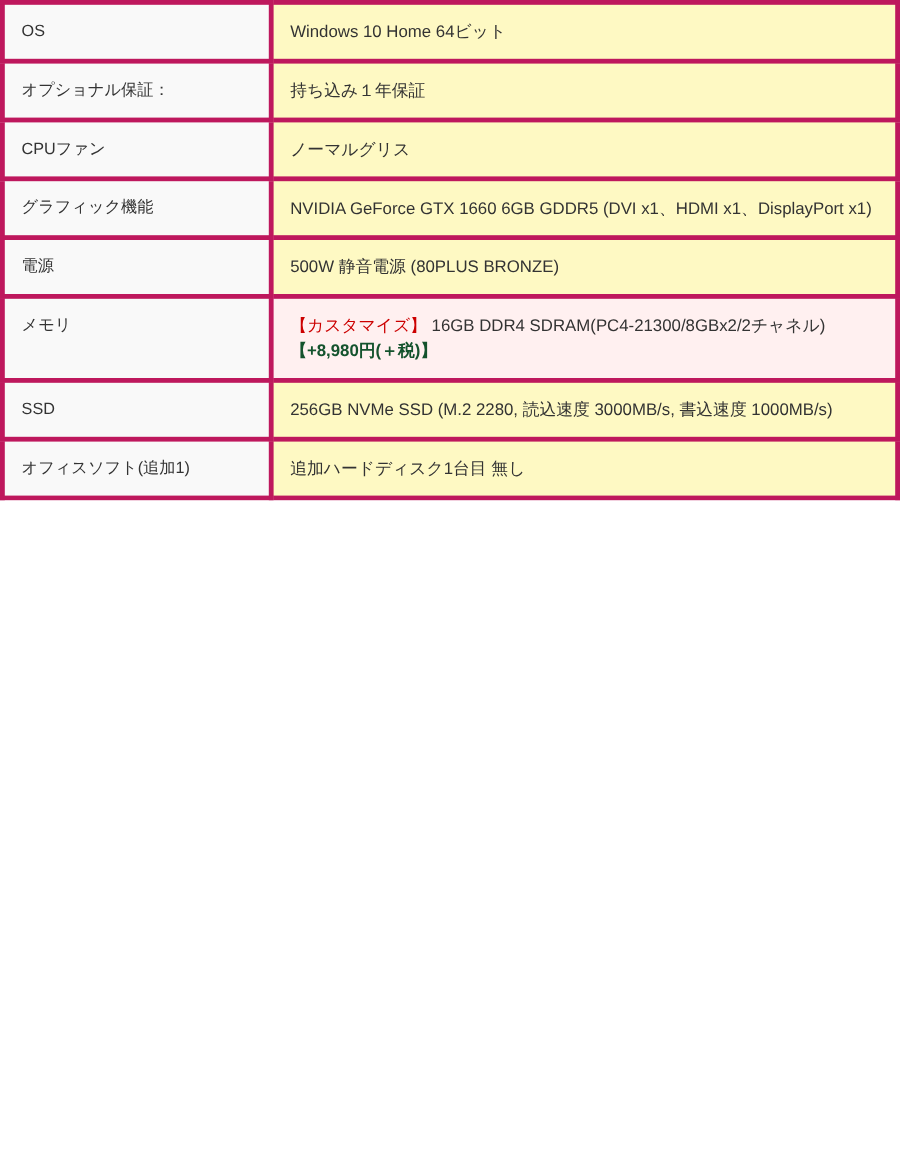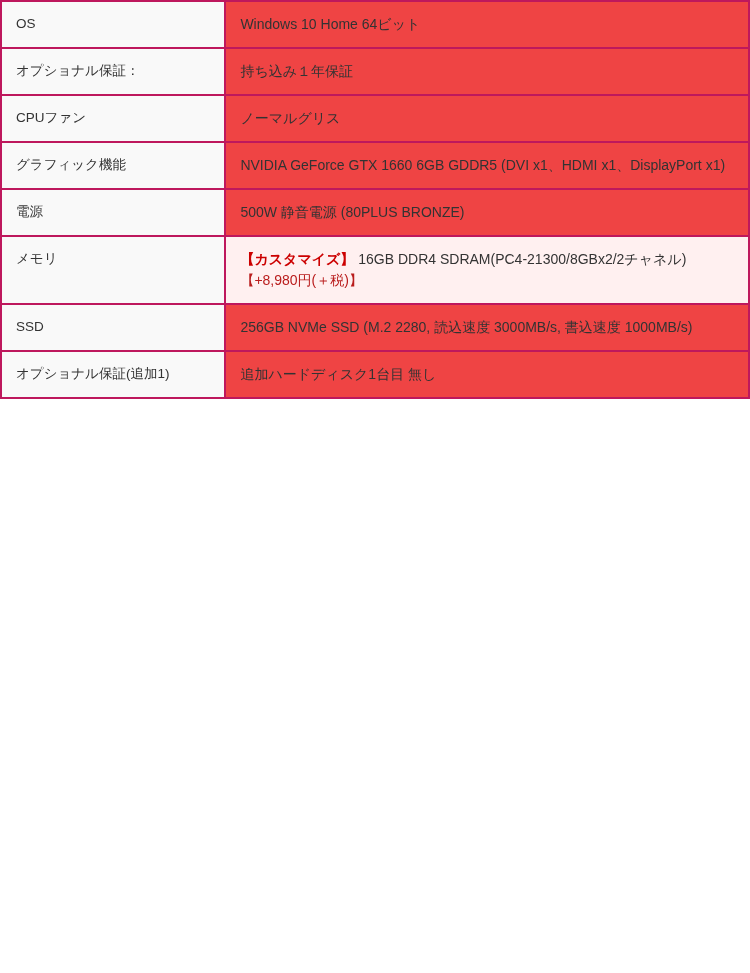--- a/index.html
+++ b/index.html
@@ -15,51 +15,51 @@
       color: #333333;
     }
 
     .spec-table {
       width: 100%;
       border-collapse: collapse;
       table-layout: fixed;
     }
 
     .spec-table td {
-      border: 2px solid #be185d;
+      border: 4px solid #be185d;
       padding: 12px 14px;
       vertical-align: top;
       line-height: 1.5;
       margin-top: 24px;
     }
 
     .spec-table td:first-child {
       width: 30%;
       background-color: #f9f9f9;
       font-size: 13.5px;
     }
 
     .spec-table td:last-child {
       width: 70%;
-      background-color: #ef4444;
+      background-color: #fef9c3;
       font-size: 14px;
     }
 
     .highlight-row td:last-child {
       background-color: #fff0f0;
     }
 
     .customize-label {
-      font-weight: bold;
+      font-weight: normal;
       color: #cc0000;
     }
 
     .price-label {
-      font-weight: normal;
-      color: #b91c1c;
+      font-weight: bold;
+      color: #14532d;
     }
   </style>
 </head>
 <body>
 
 <table class="spec-table">
   <tbody id="table-body">
   <tr>
         <td>OS</td>
         <td>Windows 10 Home 64ビット</td>
@@ -82,17 +82,17 @@
       </tr>
       <tr class="highlight-row">
         <td>メモリ</td>
         <td><span class="customize-label">【カスタマイズ】</span> 16GB DDR4 SDRAM(PC4-21300/8GBx2/2チャネル)<br><span class="price-label">【+8,980円(＋税)】</span></td>
       </tr>
       <tr>
         <td>SSD</td>
         <td>256GB NVMe SSD (M.2 2280, 読込速度 3000MB/s, 書込速度 1000MB/s)</td>
       </tr>
       <tr>
-        <td>オプショナル保証(追加1)</td>
+        <td>オフィスソフト(追加1)</td>
         <td>追加ハードディスク1台目 無し</td>
       </tr>
     </tbody>
 </table>
 
 </body></html>

